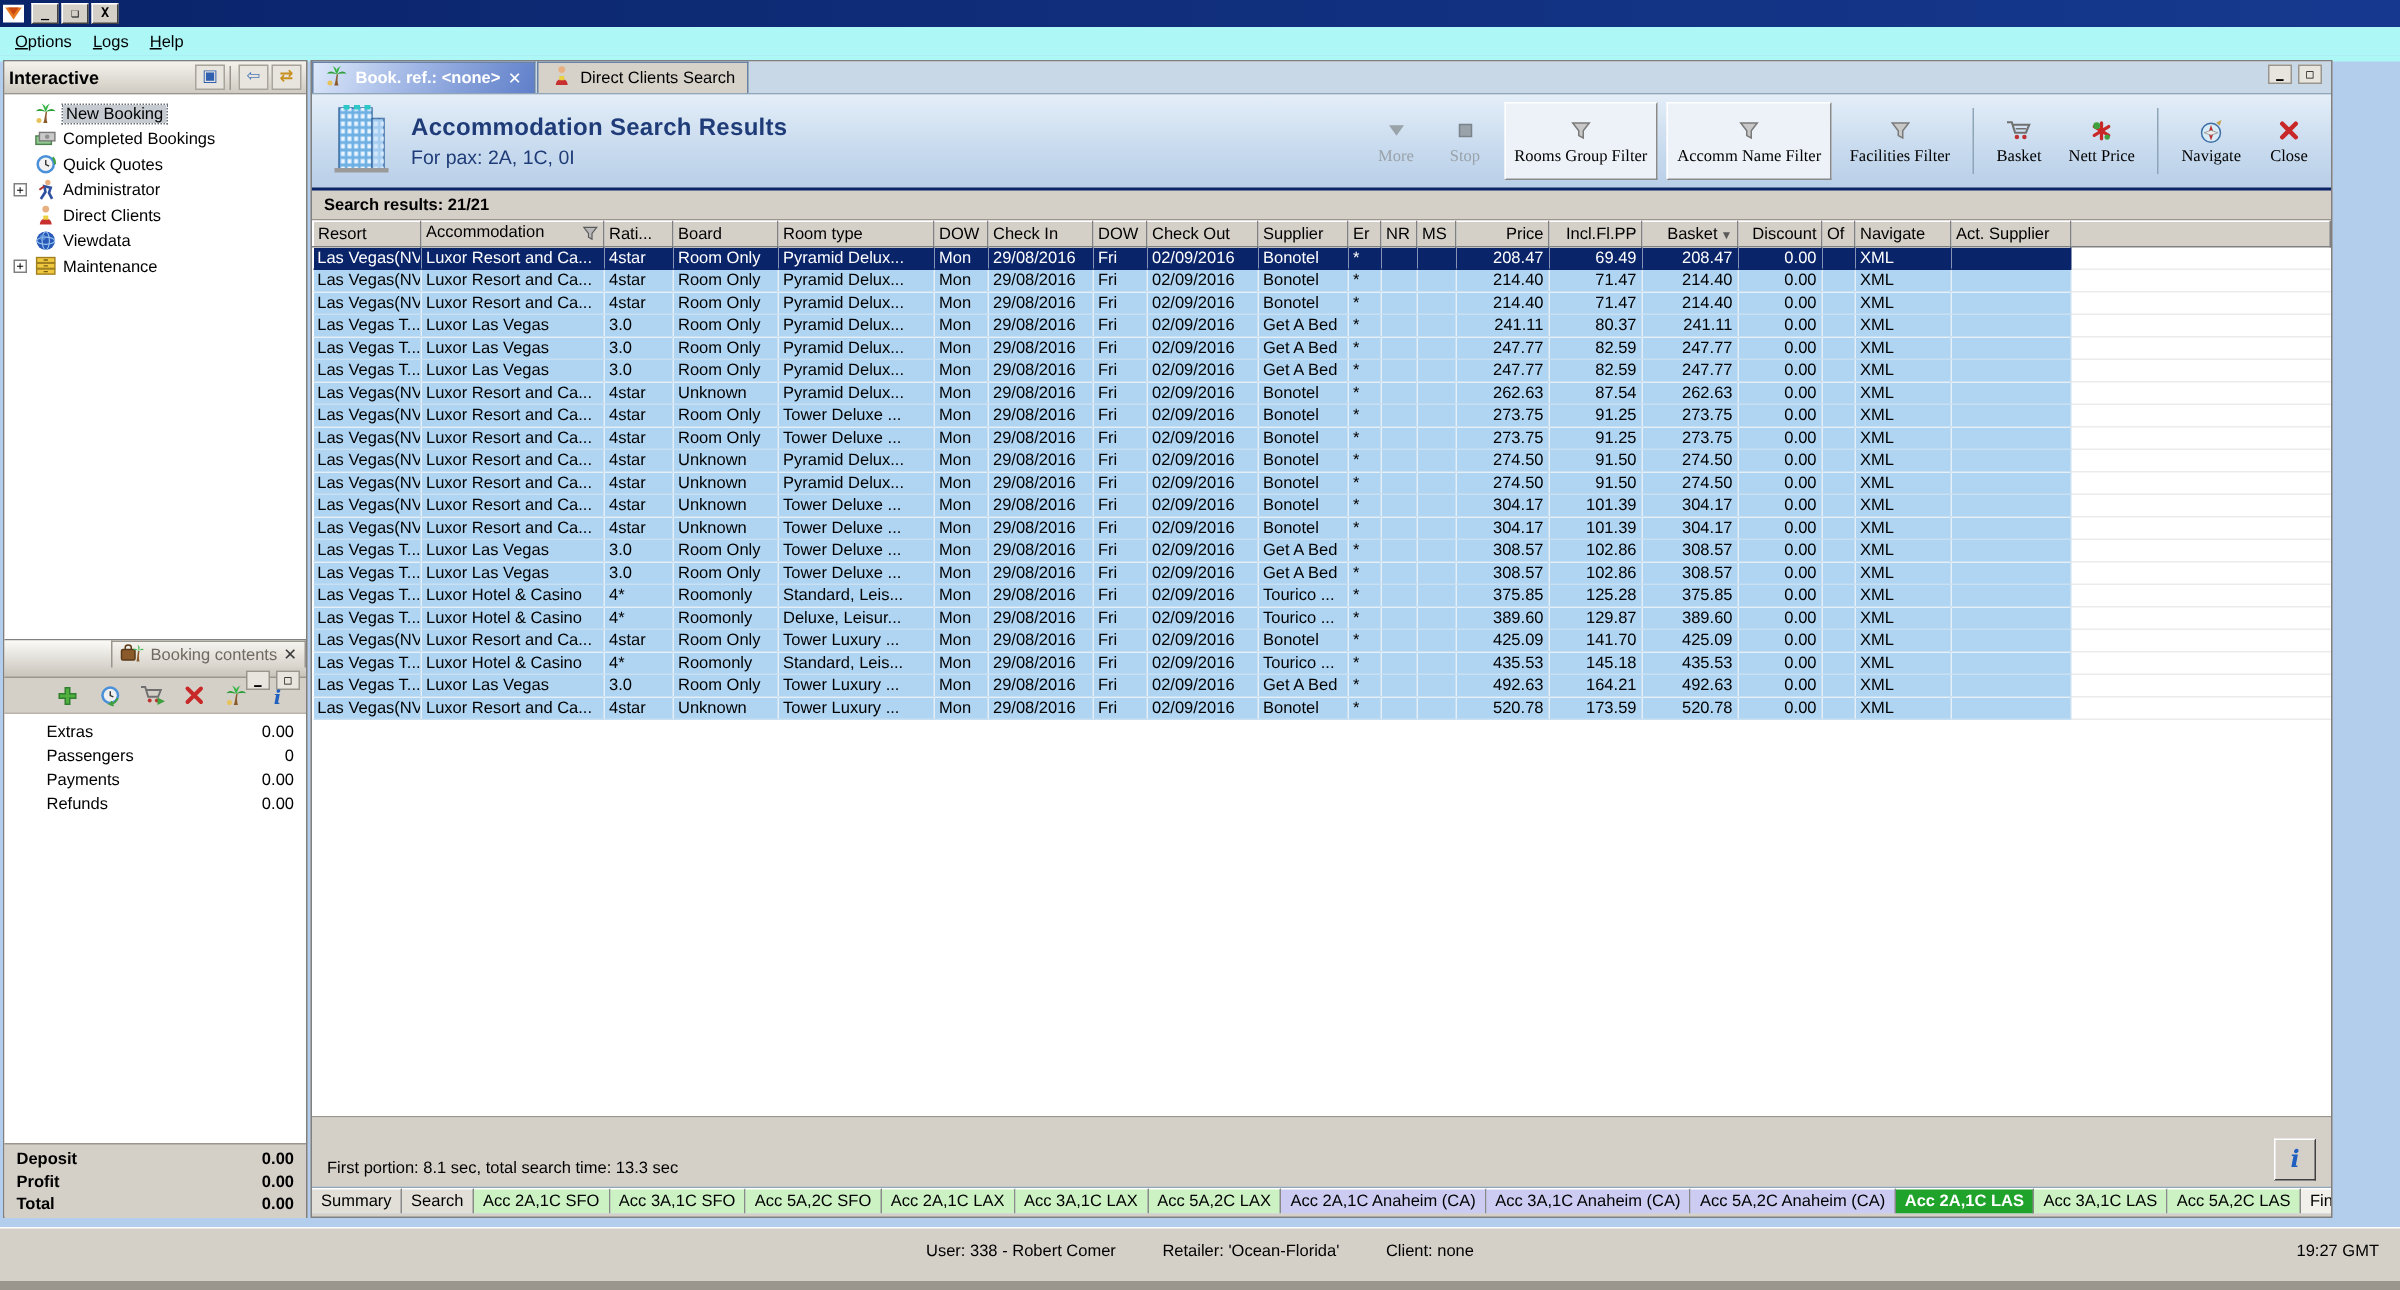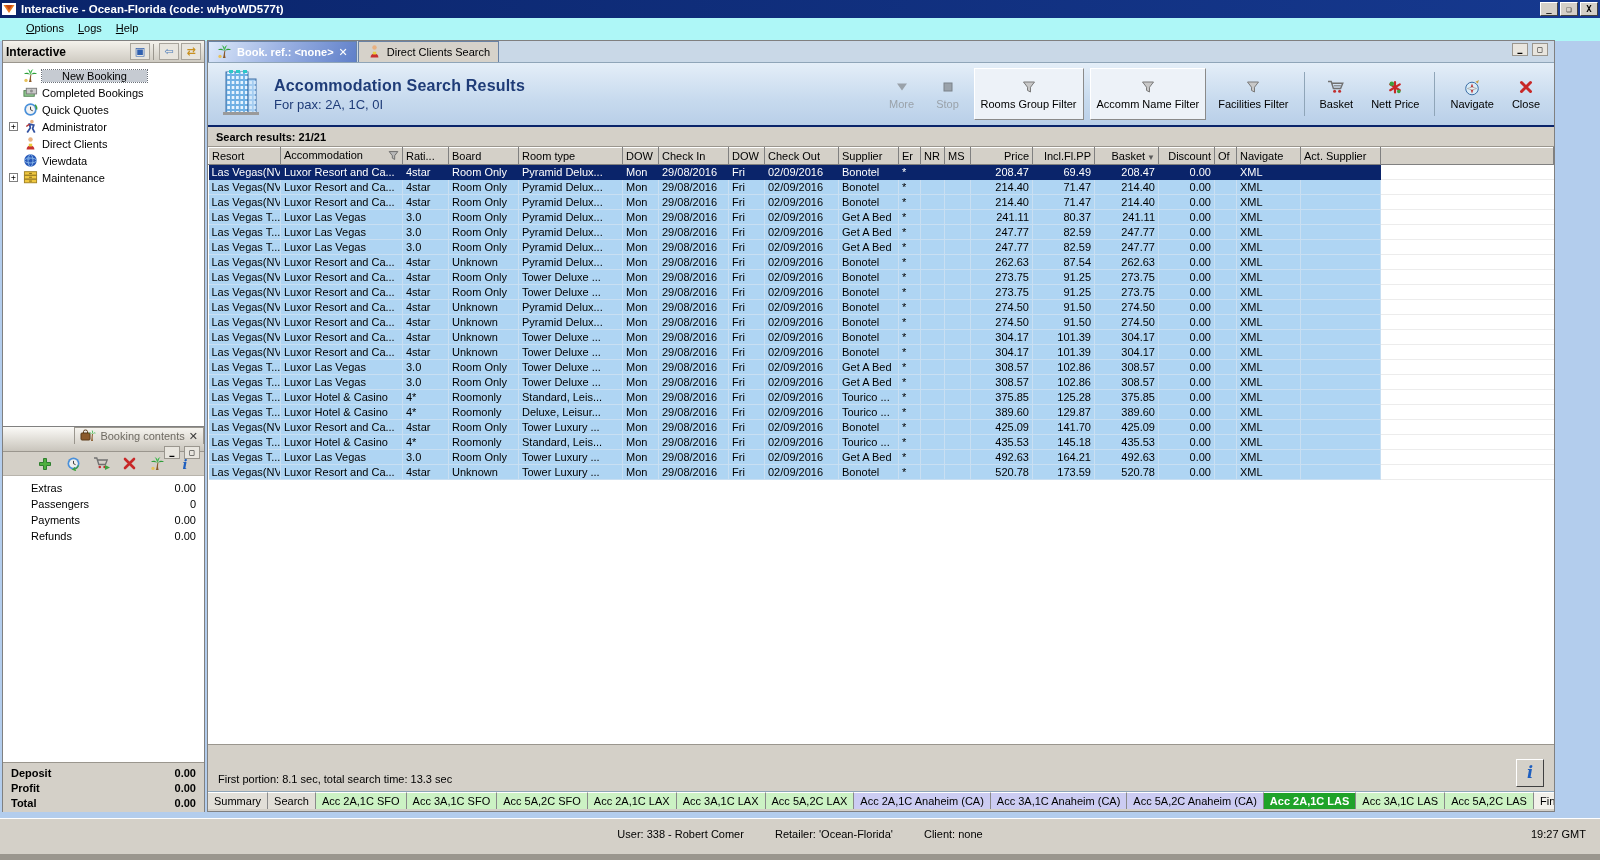--- a/index.html
+++ b/index.html
@@ -9,38 +9,38 @@
   
   .titlebar { position:absolute; left:0; top:0; width:1600px; height:18px;
     background:linear-gradient(90deg,#0A246A,#16398F); color:#fff; display:flex; align-items:center; }
   .titlebar .app-logo { width:16px; height:14px; margin:0 3px 0 2px; display:flex; align-items:center; }
   .titlebar .title-text { font-weight:bold; font-size:11.5px; flex:1; }
   .win-btns { display:flex; gap:2px; margin-right:2px; }
   .win-btn { width:18px; height:14px; background:#D4D0C8; border:1px solid; border-color:#fff #404040 #404040 #fff;
     font-size:9px; font-weight:bold; text-align:center; line-height:12px; color:#000; font-family:"DejaVu Sans Mono",monospace; }
 
   
-  .menubar { position:absolute; left:0; top:18px; width:1600px; height:19px; background:#AEF7F7; display:flex; align-items:center; padding-left:20px; }
+  .menubar { position:absolute; left:0; top:18px; width:1600px; height:19px; background:#AEF7F7; display:flex; align-items:center; padding-left:4px; }
   .menu-item { display:inline-block; padding:2px 8px 2px 6px; }
   .menu-item::first-letter { text-decoration:underline; }
   .cyan-strip { position:absolute; left:0; top:37px; width:1600px; height:4px; background:#AEF7F7; }
 
   
   .left-panel { position:absolute; left:2px; top:40px; width:203px; height:772px; background:#D4D0C8; border:1px solid #808080; }
   .lp-header { height:22px; background:linear-gradient(180deg,#F4F2EC,#CFCBC2); border-bottom:1px solid #9A968E; display:flex; align-items:center; padding:0 3px; }
   .lp-title { font-weight:bold; font-size:12px; flex:1; }
   .lp-btn { width:20px; height:17px; border:1px solid #A8A49C; background:#E8E5DE; margin-left:2px; text-align:center; line-height:15px; font-size:11px; }
   .lp-sep { width:1px; height:16px; background:#9A968E; margin:0 3px; }
   .tree { background:#fff; height:364px; border-bottom:1px solid #808080; padding-top:4px; overflow:hidden; }
   .tree-item { display:flex; align-items:center; height:17px; padding-left:6px; }
   .tree-expand { width:9px; height:9px; border:1px solid #808080; background:#fff; font-size:8px; line-height:7px; text-align:center; margin-right:4px; font-family:"DejaVu Sans Mono",monospace; }
   .tree-spacer { width:13px; }
   .tree-icon { width:16px; height:16px; margin-right:4px; display:flex; align-items:center; justify-content:center; }
   .tree-label { white-space:nowrap; }
-  .tree-item.selected .tree-label { background:#C6CBD2; outline:1px dotted #6A7078; padding:0 20px; }
+  .tree-item.selected .tree-label { background:#C6CBD2; outline:1px dotted #6A7078; padding:0 2px; }
 
   
   .bc-panel { background:#D4D0C8; height:383px; position:relative; }
   .bc-tabstrip { height:25px; background:linear-gradient(180deg,#FBFAF7,#C9C5BC); border-bottom:1px solid #9A968E; display:flex; align-items:flex-end;flex-direction:column; }
   .bc-tab { display:flex; align-items:center; gap:4px; height:22px; padding:0 5px; background:linear-gradient(180deg,#F5F3EE,#D8D4CC);
     border:1px solid #9A968E; border-bottom:none; color:#6E6A62; }
   .bc-tab .bc-close { color:#3A3A3A; font-weight:bold; font-size:11px; }
   .bc-winbtns { margin-left:auto; display:flex; gap:4px; padding:2px 4px; align-self:flex-start; }
   .mini-btn { width:16px; height:13px; border:1px solid #9A968E; background:#E8E5DE; font-size:8px; line-height:11px; text-align:center; font-family:"DejaVu Sans Mono",monospace; }
   .bc-toolbar { height:24px; display:flex; align-items:center; justify-content:flex-end; gap:10px; padding-right:10px; background:#D4D0C8; border-bottom:1px solid #B8B4AC; }
@@ -60,21 +60,21 @@
   .tab.inactive { background:#D6D2CA; color:#000; }
   .tab .tab-close { font-weight:bold; font-size:11px; color:#fff; }
   .ts-winbtns { margin-left:auto; display:flex; gap:4px; padding:2px 6px; align-self:flex-start; }
 
   .header-band { height:64px; background:linear-gradient(180deg,#E4EEF8 0%,#C7DAEE 60%,#B9CFE8 100%); border-bottom:2px solid #0A246A; display:flex; align-items:center; position:relative; }
   .hb-icon { margin:0 14px 0 14px; }
   .hb-titles { display:flex; flex-direction:column; justify-content:center; }
   .hb-title { color:#1F3C78; font-size:16px; font-weight:bold; letter-spacing:.2px; }
   .hb-subtitle { color:#1F3C78; font-size:13px; margin-top:2px; }
   .hb-toolbar { margin-left:auto; display:flex; align-items:stretch; gap:6px; padding-right:8px; height:52px; }
-  .tb-btn { display:flex; flex-direction:column; align-items:center; justify-content:center; gap:2px; padding:2px 6px; min-width:40px; }
+  .tb-btn { display:flex; flex-direction:column; align-items:center; justify-content:center; gap:2px; padding:2px 6px; min-width:40px;font-family:Liberation Serif, serif; }
   .tb-btn .tb-ico { height:18px; display:flex; align-items:center; }
   .tb-btn.boxed { border:1px solid; border-color:#FFFFFF #8A8A8A #8A8A8A #FFFFFF; background:#EDF2F8; }
   .tb-btn.disabled { color:#9AA2AA; }
   .tb-sep { width:1px; background:#8FA5B8; margin:4px 3px; }
 
   .results-bar { height:20px; background:#D4D0C8; display:flex; align-items:center; padding-left:8px; font-weight:bold; border-bottom:1px solid #9A968E; }
 
   .grid-wrap { height:598px; background:#fff; overflow:hidden; border-bottom:1px solid #9A968E; }
   table.grid { border-collapse:collapse; table-layout:fixed; width:100%; }
   .grid th { background:#D4D0C8; border-top:1px solid #FFF; border-left:1px solid #FFF; border-right:1px solid #808080; border-bottom:1px solid #808080;
@@ -112,21 +112,20 @@
 <body>
 
 <div class="titlebar">
   <span class="app-logo">
     <svg width="14" height="13" viewBox="0 0 14 13">
         <rect x="0" y="0" width="14" height="12" fill="#FFFFFF"></rect>
         <path d="M1.5 2 L12.5 2 L7 10 Z" fill="#E87820"></path>
         <path d="M3.5 2 L10.5 2 L7 7 Z" fill="#C84810"></path>
       </svg>
   </span>
-  <span class="title-text">Interactive - Ocean-Florida (code: wHyoWD577t)</span>
   <span class="win-btns">
     <span class="win-btn">_</span>
     <span class="win-btn">❏</span>
     <span class="win-btn">X</span>
   </span>
 </div>
 
 <div class="menubar" id="menu-bar">
     <div class="menu-item">Options</div>
     <div class="menu-item">Logs</div>

